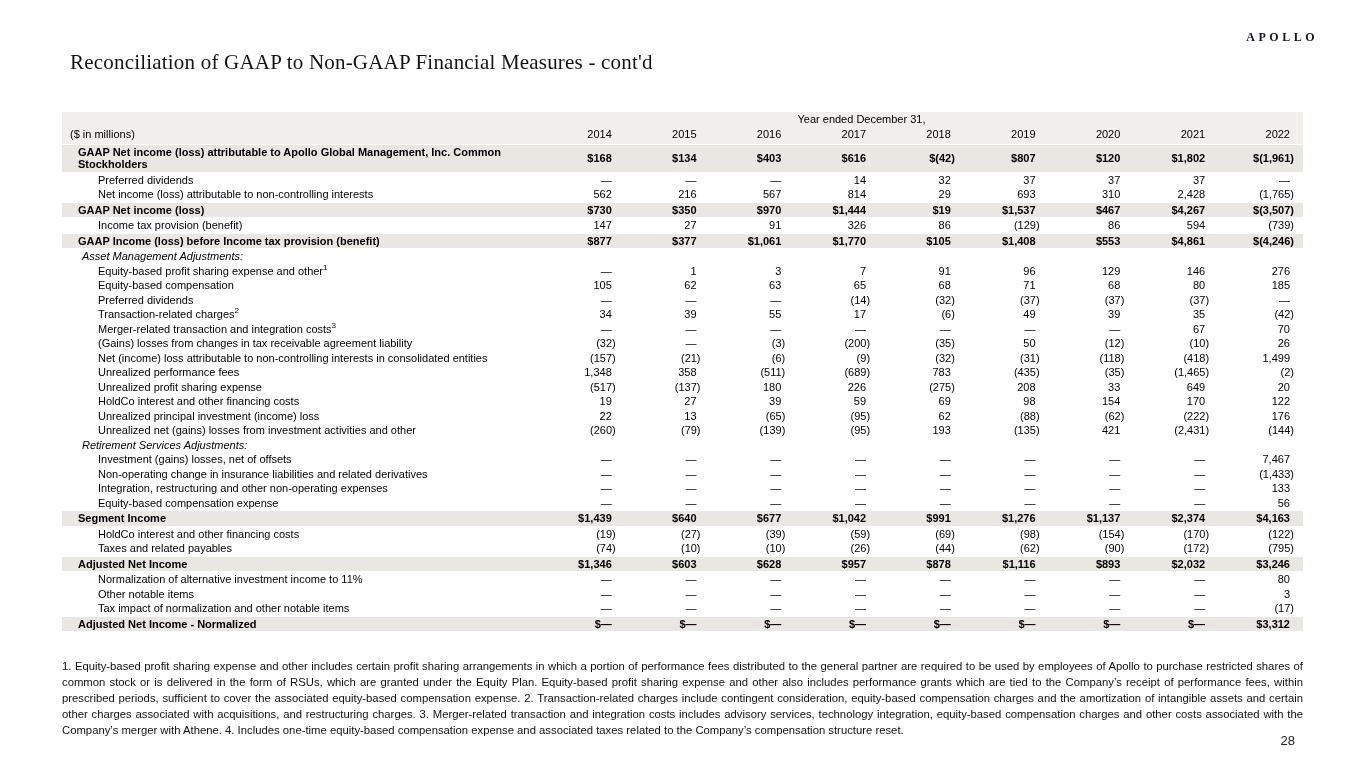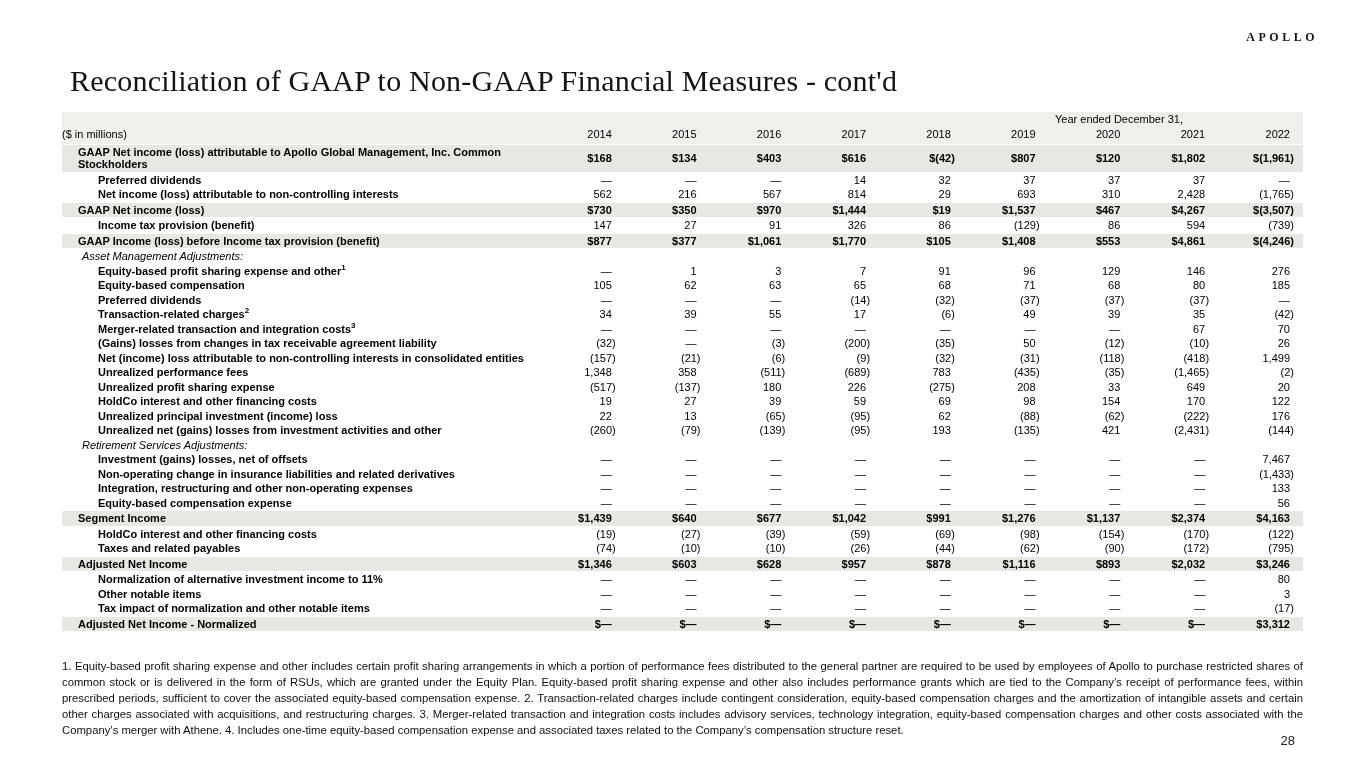--- a/index.html
+++ b/index.html
@@ -11,44 +11,44 @@
     position:relative;
     overflow:hidden;
   }
   .logo {
     position:absolute; top:30px; right:47px;
     font-family:"Liberation Serif", serif;
     font-size:12px; font-weight:bold; letter-spacing:3.5px;
     color:#15151e;
   }
   .title {
-    position:absolute; top:64px; left:70px;
+    position:absolute; top:50px; left:70px;
     font-family:"Liberation Serif", serif;
-    font-size:30px; font-weight:normal; color:#141414;
+    font-size:21px; font-weight:normal; color:#141414;
     letter-spacing:0.2px; white-space:nowrap;
   }
   table.fin-table {
     position:absolute; top:112px; left:62px;
     width:1241px; border-collapse:collapse; table-layout:fixed;
     font-size:11px;
   }
   col.c-label { width:478px; }
   td { padding:1px 0; line-height:12.5px; vertical-align:middle; }
   td.num { text-align:right; padding-right:13px; white-space:nowrap; }
   td.num.neg { padding-right:9px; } 
   thead td { background:#f0efeb; }
-  tr.hdr-top td.period { text-align:right; padding-right:120px; height:15px; }
+  tr.hdr-top td.period { text-align:center; padding-right:120px; height:15px; }
   tr.hdr-years td { height:17px; vertical-align:bottom; padding-bottom:3px; }
-  tr.hdr-years td.units { }
+  tr.hdr-years td.units { padding-left:8px; }
   tr.row-total td {
     background:#e8e7e2; font-weight:bold;
     border-top:1px solid #fff; border-bottom:1px solid #fff;
   }
   tr.row-total td.lbl { padding-left:16px;margin-left:48px; }
-  tr.row-detail td.lbl { padding-left:36px;font-weight:bold; }
+  tr.row-detail td.lbl { padding-left:36px; }
   tr.row-section td.lbl { padding-left:20px; font-style:italic; }
   td.lbl sup { font-size:8px; line-height:0; }
   .footnotes {
     position:absolute; top:658px; left:62px; width:1241px;
     font-size:11.3px; line-height:16px; text-align:justify; color:#101010;
   }
   .page-number {
     position:absolute; top:733px; right:70px;
     font-size:13px; color:#222;
   }

